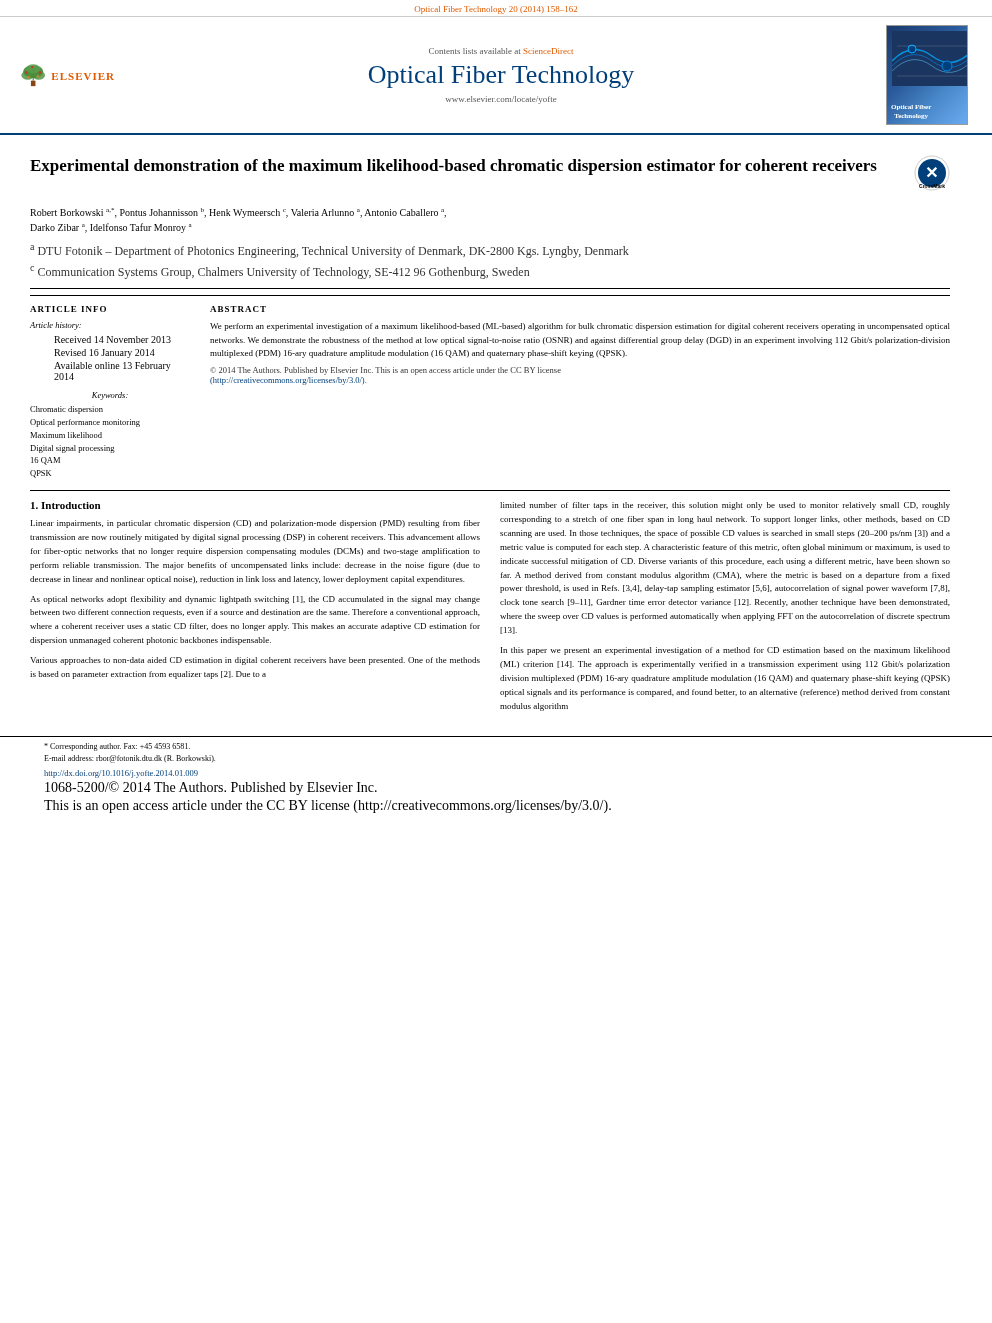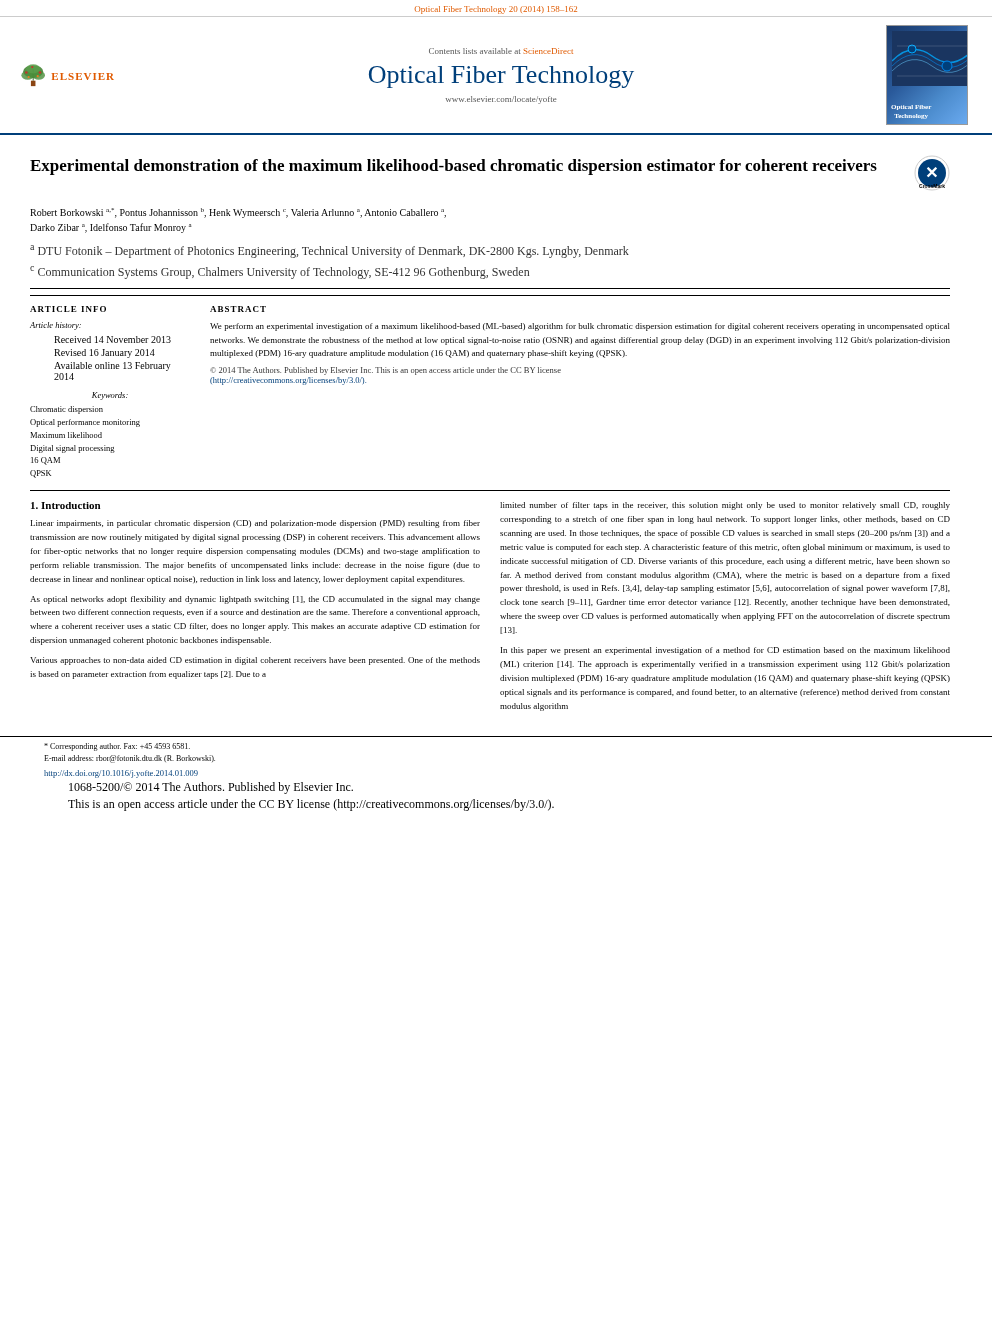--- a/index.html
+++ b/index.html
@@ -263,24 +263,23 @@
       color: #000;
       line-height: 1.5;
     }
     .doi-link {
       color: #003f7a;
       font-size: 8.5px;
       display: block;
       margin-top: 3px;
     }
     .issn-line {
-      font-size: 12px;
+      font-size: 14px;
       color: #000;
       margin-top: 2px;
-      margin-left: 24px;
     }
   </style>
 </head>
 <body>
 
 <div class="page">
 
   <div class="journal-top-bar">
     <span>Optical Fiber Technology 20 (2014) 158–162</span>
   </div>

